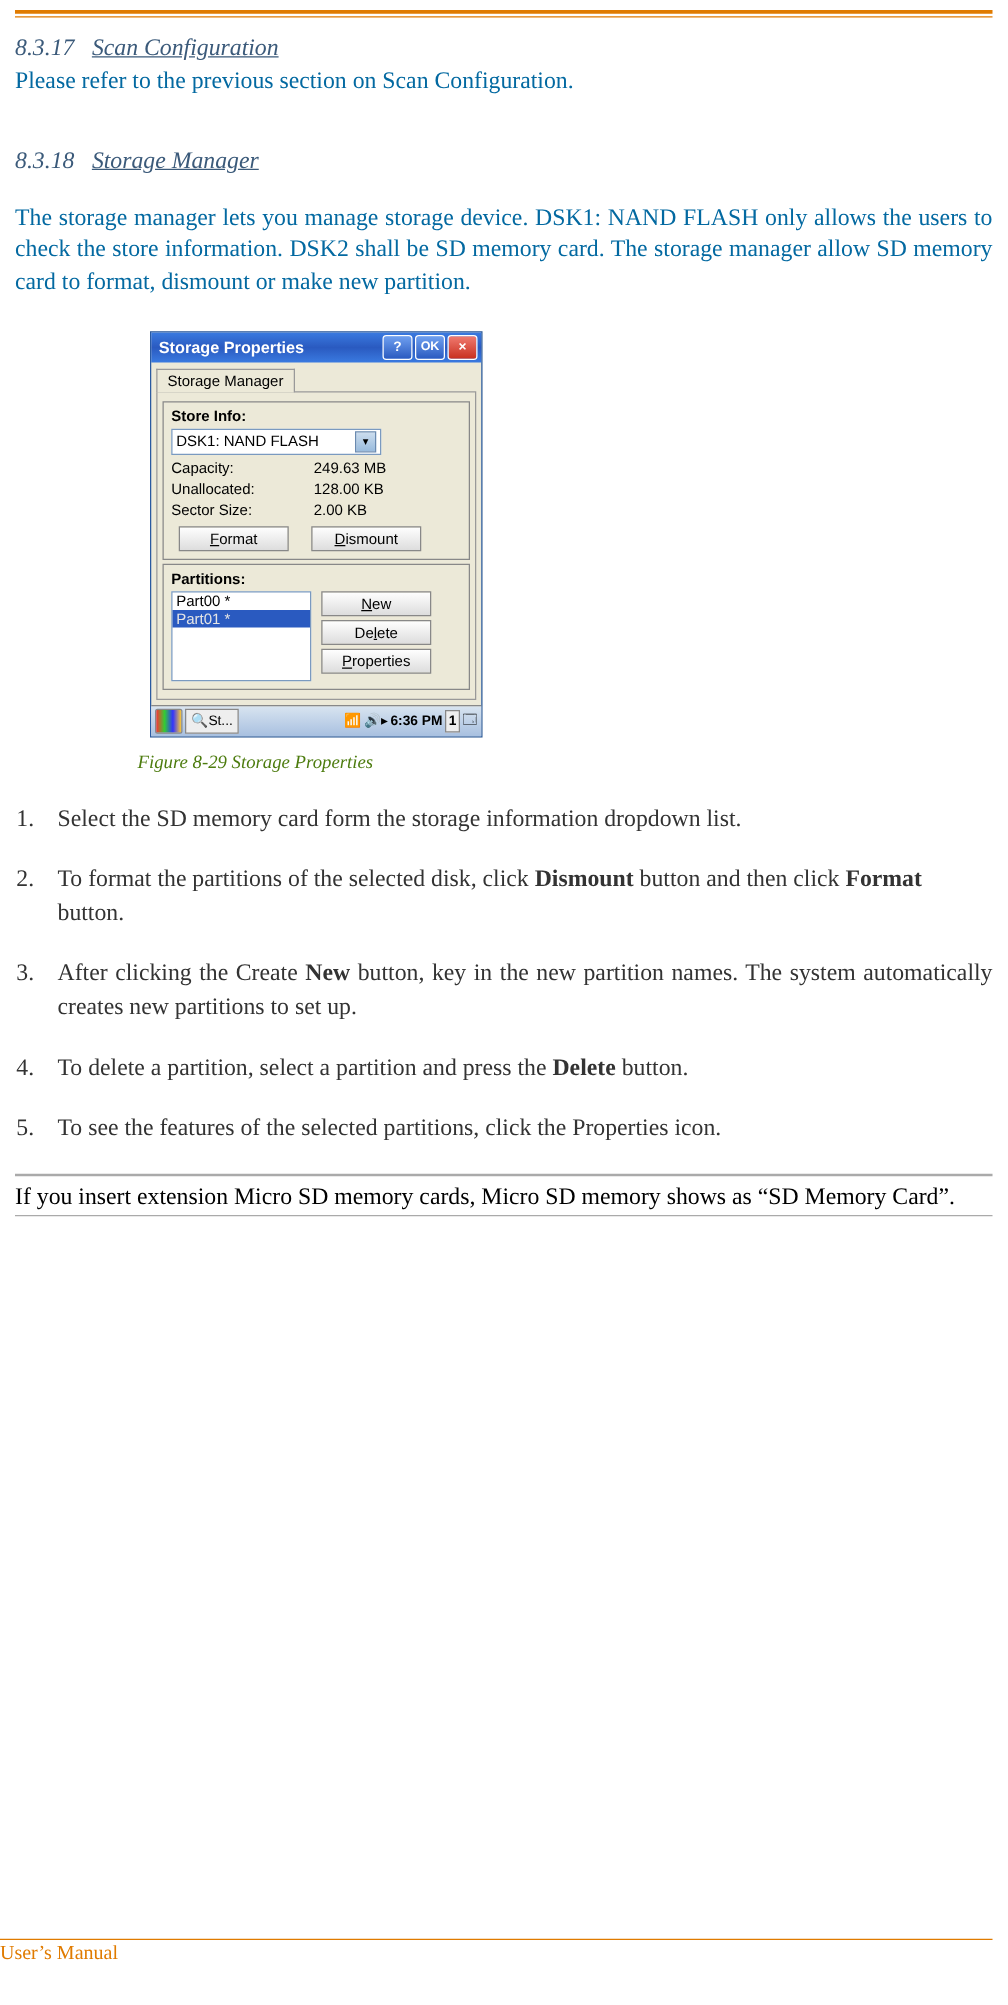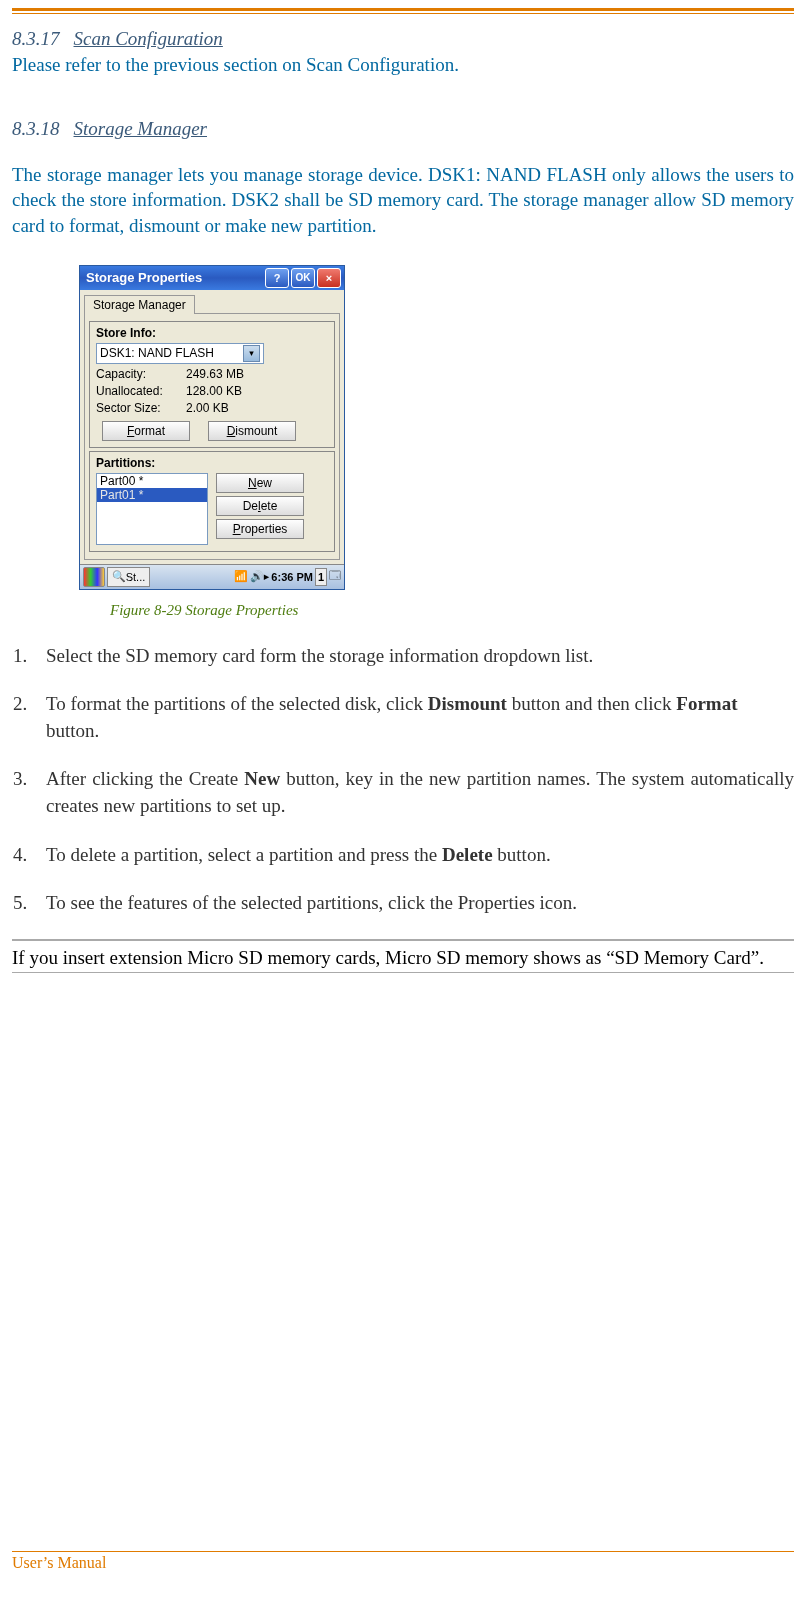--- a/index.html
+++ b/index.html
@@ -36,21 +36,21 @@
     color: #0369a1;
     font-size: 19px;
     line-height: 1.35;
     margin: 2px 0 0 0;
   }
   .justify { text-align: justify; }
   .spacer-md { height: 40px; }
   .spacer-sm { height: 20px; }
 
   
-  .win-wrap { margin-left: 67px; margin-top: 6px; }
+  .win-wrap { margin-left: 108px; margin-top: 6px; }
   .win {
     width: 264px;
     border: 1px solid #2a5aa0;
     font-family: Tahoma, Arial, sans-serif;
     font-size: 12px;
     background: #ece9d8;
   }
   .titlebar {
     background: linear-gradient(to bottom, #3a7ae0 0%, #2a5ac0 50%, #3a7ae0 100%);
     color: #fff;
@@ -107,21 +107,21 @@
     font-size:12px;
     display:flex; justify-content:space-between; align-items:center;
   }
   .select .arrow {
     width:15px; height:15px;
     background: linear-gradient(to bottom,#cde 0%,#9bd 100%);
     border:1px solid #6a8ab0;
     display:flex;align-items:center;justify-content:center;
     font-size:9px;
   }
-  .info-row { display:flex; font-size:12px; margin-top:3px;}
+  .info-row { display:flex; font-size:12px; margin-top:3px;gap:24px;}
   .info-row .lbl { width:90px;}
   .btn {
     border:1px solid #888;
     background: linear-gradient(to bottom,#fefefe,#ddd);
     padding:2px 8px;
     font-size:12px;
     min-width:70px;
     text-align:center;
     display:inline-block;
   }
@@ -167,21 +167,21 @@
     margin-top:6px;
   }
   .caution-row { display:flex; border-top:1px solid #aaa; padding-top:4px;}
   .caution-label { font-weight:bold; width:95px; flex-shrink:0; font-size:19px;}
   .caution-body { font-size:19px; line-height:1.35; border-bottom:1px solid #aaa; padding-bottom:2px; flex:1;}
   .caution-body p { margin:0 0 14px 0;}
   .caution-body p.last{ margin:0; text-align:justify;}
   .footer {
     position:absolute;
     bottom:16px;
-    left:12px; right:12px;
+    left:0; right:12px;
   }
   .foot-rule { border-top:1px solid #e07b00; margin-bottom:2px;}
   .foot-row { display:flex; font-size:16px;}
   .foot-left { color:#e07b00;}
   .foot-center { flex:1; text-align:center; color:#333;}
   .und { text-decoration: underline;}
 </style>
 </head>
 <body>
 

